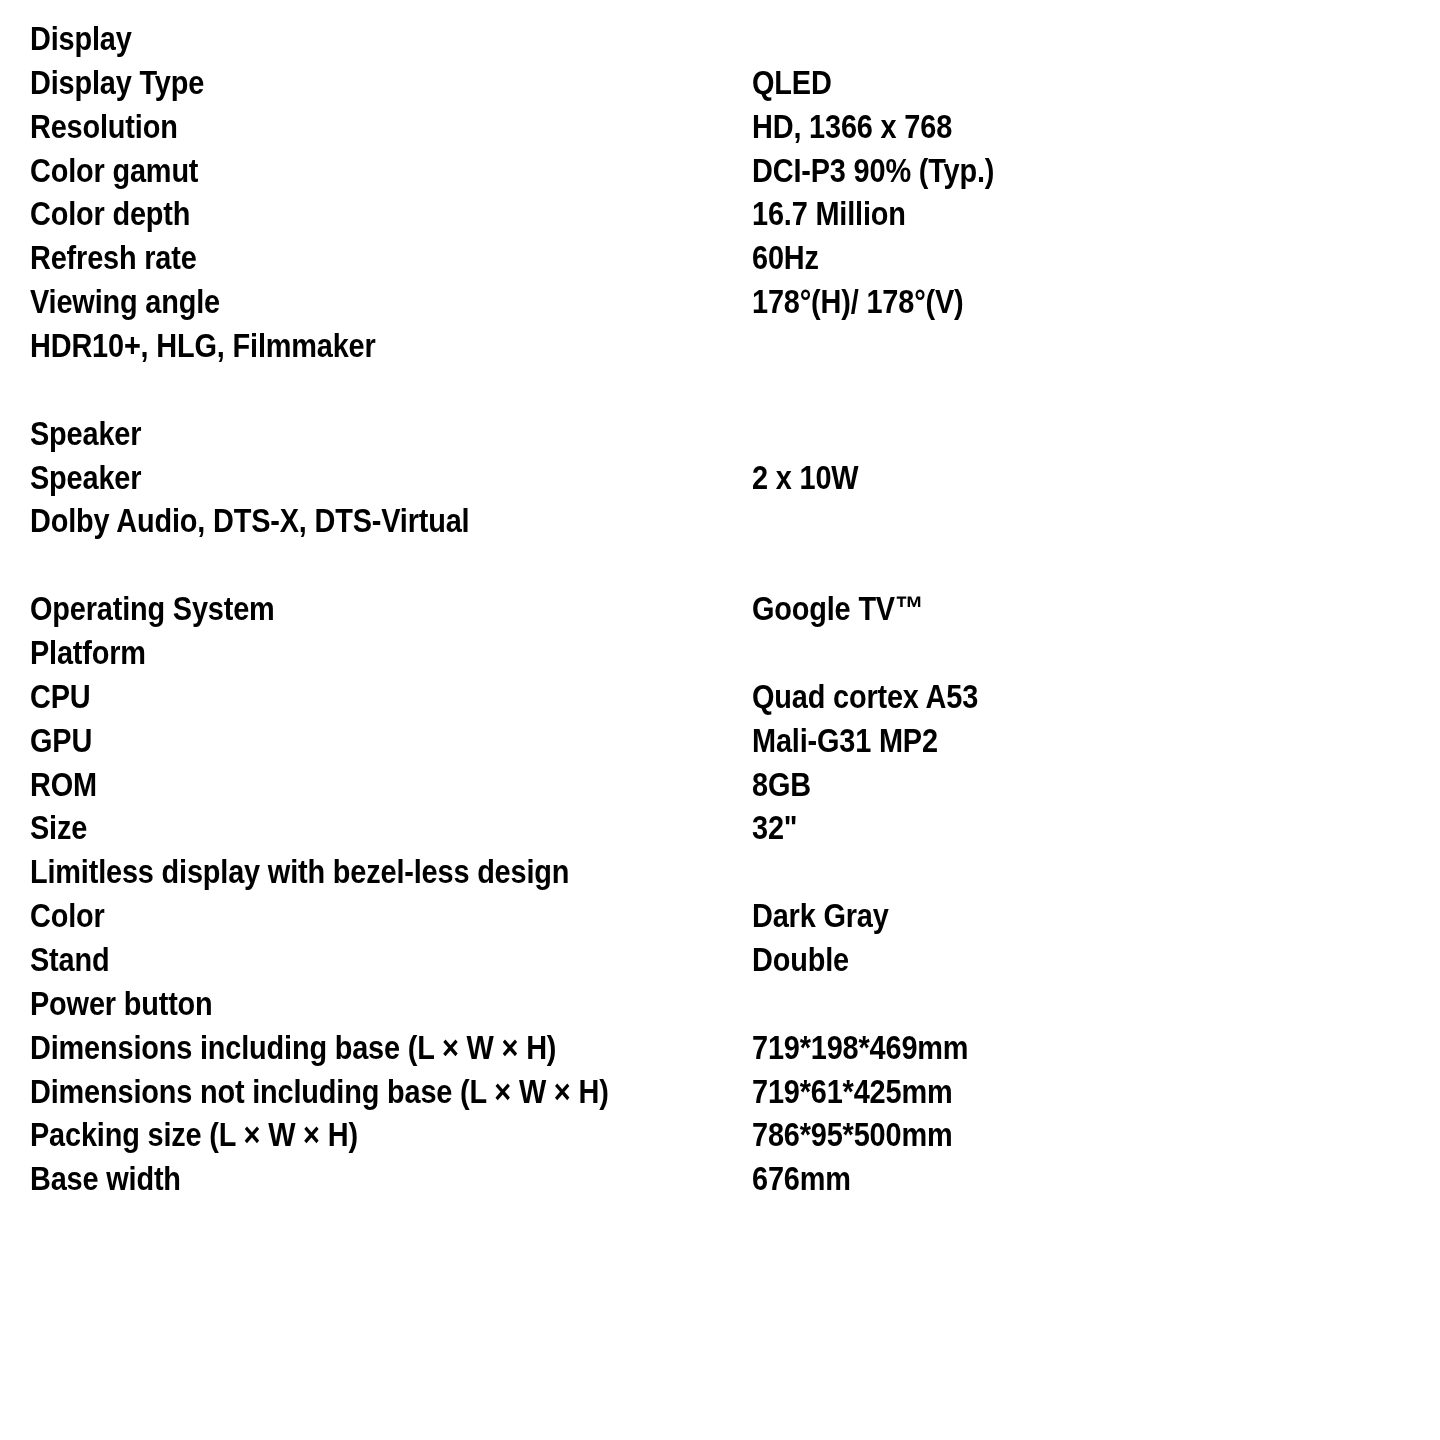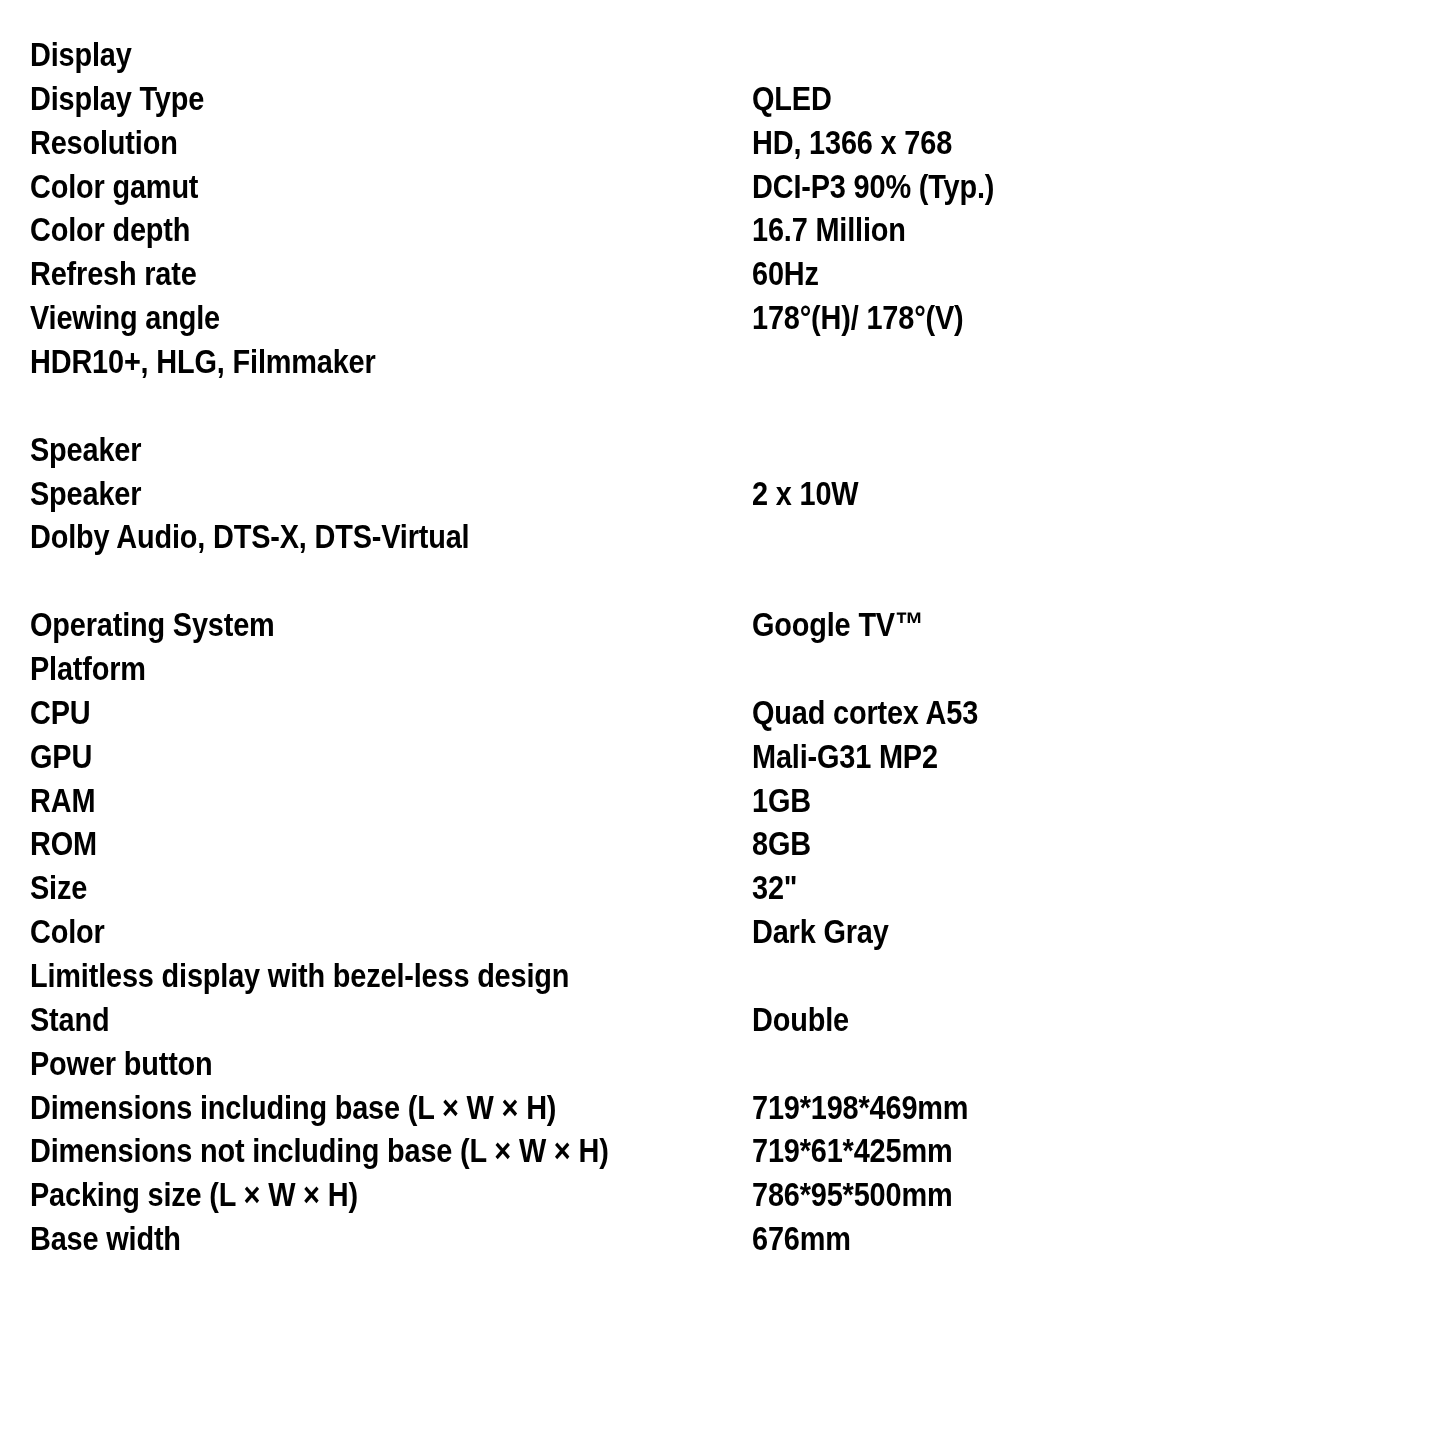--- a/index.html
+++ b/index.html
@@ -6,21 +6,21 @@
     margin: 0;
     padding: 0;
     background: #ffffff;
   }
   .sheet {
     position: relative;
     width: 1440px;
     height: 1440px;
     background: #ffffff;
     box-sizing: border-box;
-    padding-top: 33px;
+    padding-top: 17px;
     font-family: "Liberation Sans", sans-serif;
     font-weight: 700;
     color: #000000;
     overflow: hidden;
   }
   .row, .spacer {
     height: 43.87px;
     line-height: 43.87px;
     padding-left: 30px;
     display: flex;
@@ -98,38 +98,34 @@
       </div>
       <div class="row">
         <span class="label">CPU</span>
         <span class="value">Quad cortex A53</span>
       </div>
       <div class="row">
         <span class="label">GPU</span>
         <span class="value">Mali-G31 MP2</span>
       </div>
       <div class="row">
-        <span class="label">RAM</span>
-        <span class="value">1GB</span>
-      </div>
-      <div class="row">
         <span class="label">ROM</span>
         <span class="value">8GB</span>
       </div>
       <div class="row">
         <span class="label">Size</span>
         <span class="value">32"</span>
       </div>
       <div class="row">
+        <span class="label">Limitless display with bezel-less design</span>
+        <span class="value"></span>
+      </div>
+      <div class="row">
         <span class="label">Color</span>
         <span class="value">Dark Gray</span>
-      </div>
-      <div class="row">
-        <span class="label">Limitless display with bezel-less design</span>
-        <span class="value"></span>
       </div>
       <div class="row">
         <span class="label">Stand</span>
         <span class="value">Double</span>
       </div>
       <div class="row">
         <span class="label">Power button</span>
         <span class="value"></span>
       </div>
       <div class="row">

